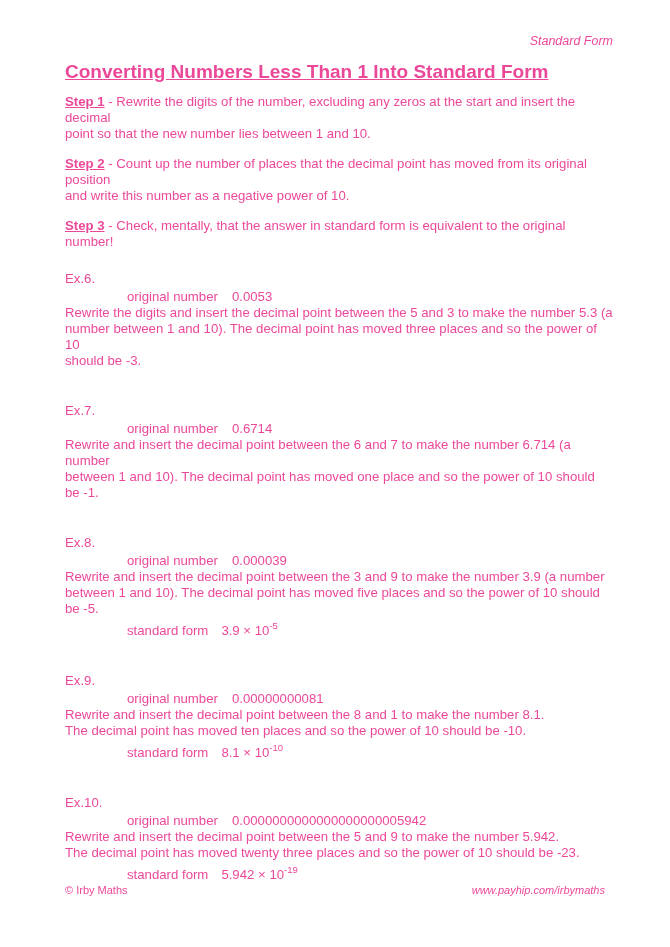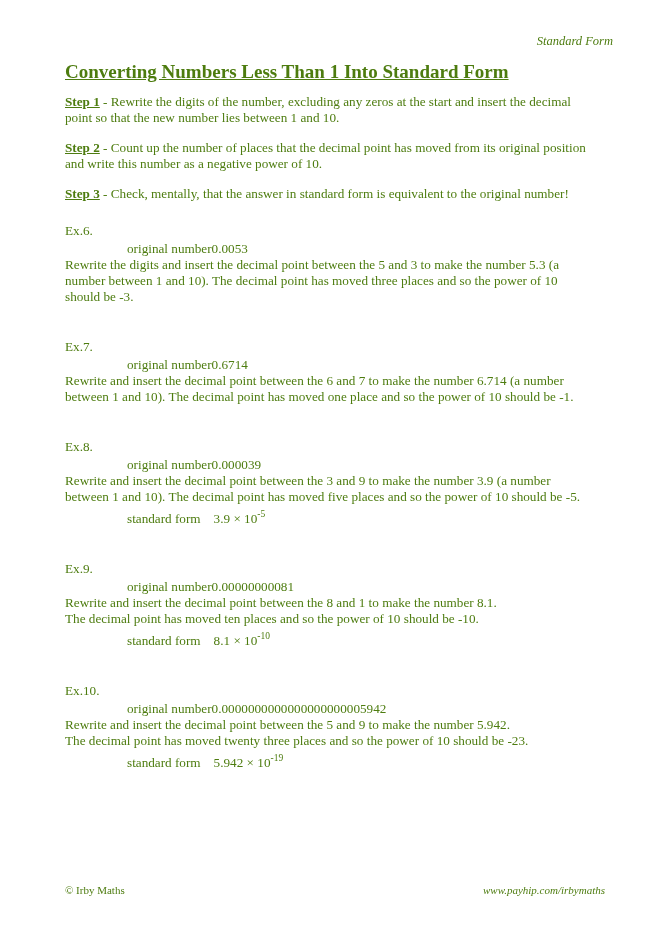--- a/index.html
+++ b/index.html
@@ -1,22 +1,22 @@
 <!DOCTYPE html>
 <html><head>
 <meta charset="utf-8">
 <style>
   html, body { margin: 0; padding: 0; background: #ffffff; }
   .page {
     position: relative;
     width: 670px;
     height: 947px;
     background: #ffffff;
-    color: #4d7c0f;
-    font-family: Liberation Serif, serif;
+    color: #ec4899;
+    font-family: Liberation Sans, sans-serif;
     font-size: 13.2px;
     line-height: 16px;
     overflow: hidden;
   }
   .content {
     position: absolute;
     left: 65px;
     top: 0;
     width: 548px;
   }
@@ -43,21 +43,21 @@
     text-align: right;
   }
   .example { margin-top: 34px; }
   .example.first { margin-top: 21px; }
   .ex-label { }
   .indent-line {
     margin-top: 2px;
     padding-left: 62px;
   }
   .indent-line .lbl { }
-  .indent-line .val { }
+  .indent-line .val { margin-left: 14px; }
   .ex-expl {
     white-space: pre-line;
   }
   .ex-sf {
     margin-top: 6px;
     padding-left: 62px;
   }
   .ex-sf .val { margin-left: 13px; }
   sup.exp {
     font-size: 9.5px;

